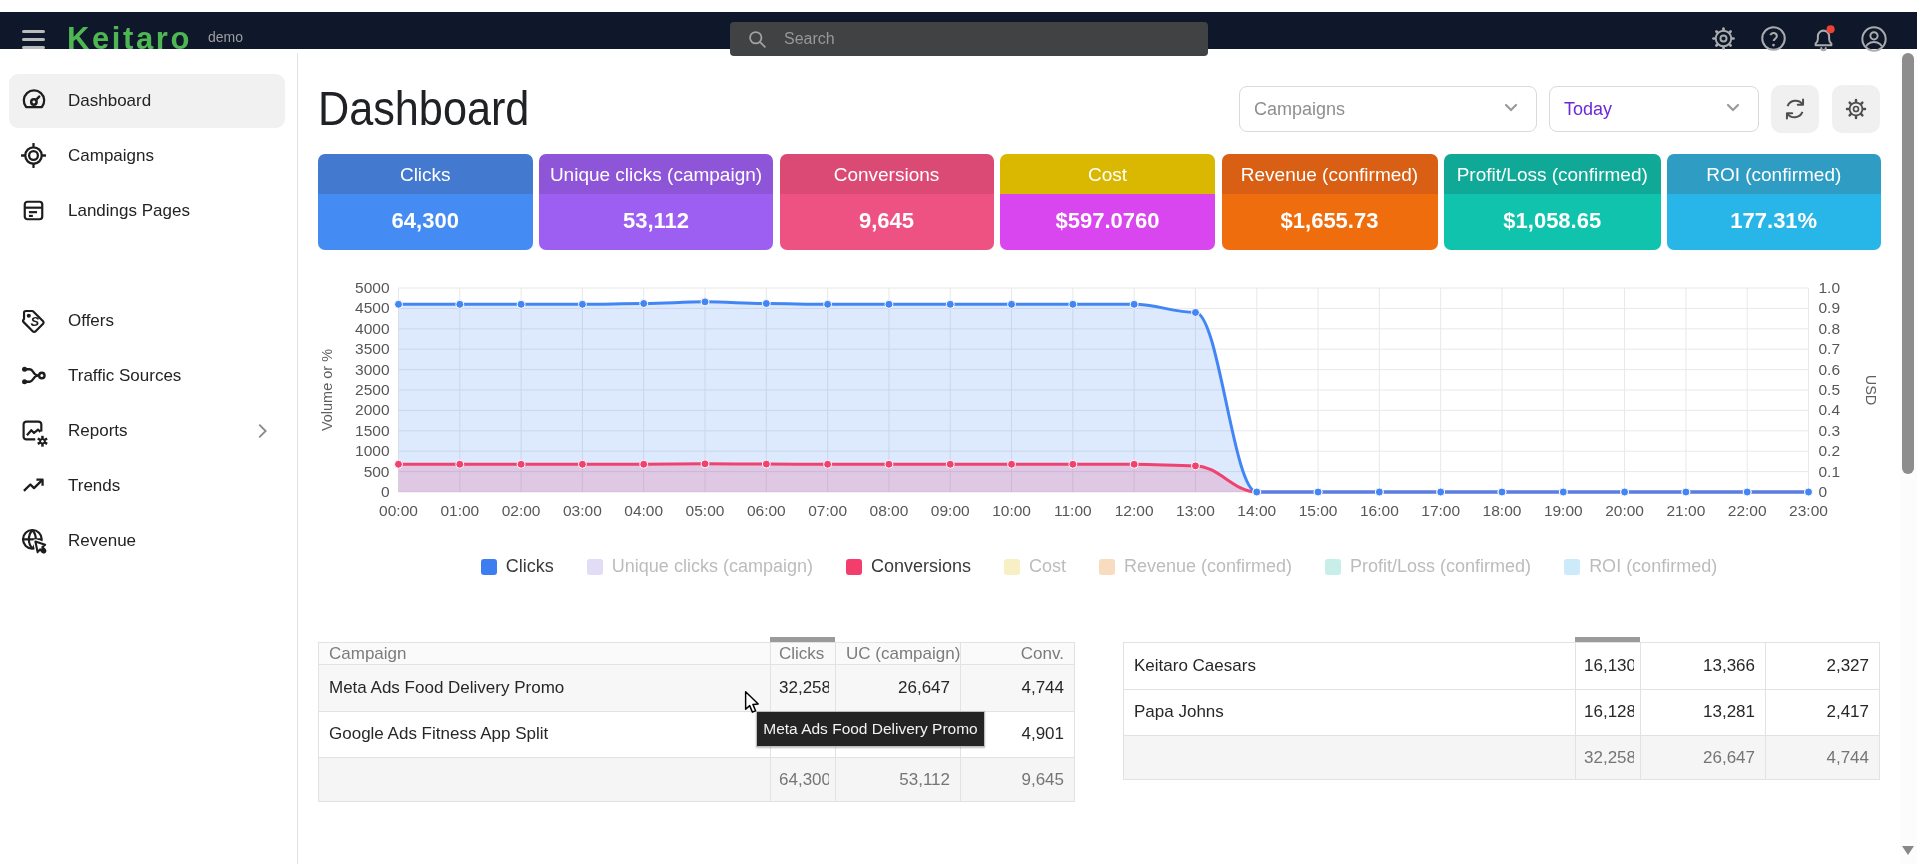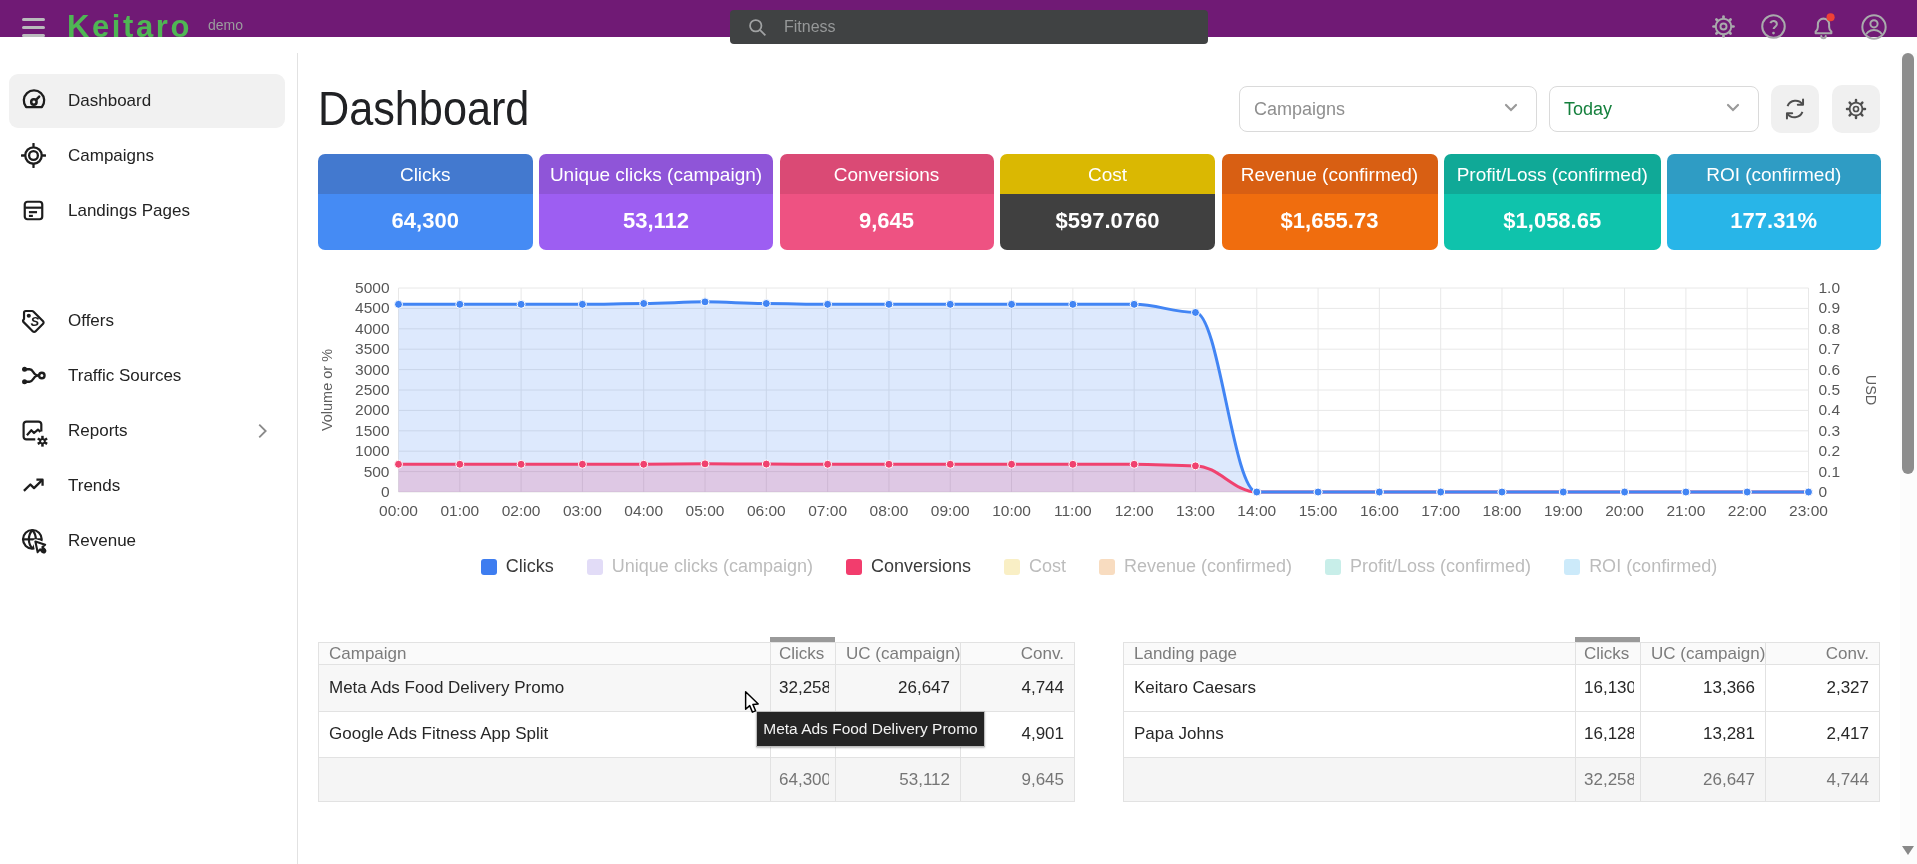--- a/index.html
+++ b/index.html
@@ -1,21 +1,21 @@
 <!DOCTYPE html>
 <html><head>
 <meta charset="utf-8">
 <style>
   * { margin:0; padding:0; box-sizing:border-box; }
   html,body { width:1917px; height:864px; overflow:hidden; background:#fff;
     font-family:"Liberation Sans", sans-serif; }
   body { position:relative; }
 
   
-  .topbar { position:absolute; left:0; top:0; width:1917px; height:37px; background:#701a75; }
+  .topbar { position:absolute; left:0; top:12px; width:1917px; height:37px; background:#0f172a; }
   .burger { position:absolute; left:21.5px; top:18px; width:23px; height:20px; }
   .burger span { position:absolute; left:0; width:23px; height:2.8px; background:#b9bbbc; border-radius:2px; }
   .logo { position:absolute; left:67px; top:9px; color:#4fb654; font-size:31px; font-weight:bold; letter-spacing:2.6px; }
   .demo { position:absolute; left:208px; top:17px; color:#9b9d9e; font-size:14px; }
   .search { position:absolute; left:730px; top:10px; width:478px; height:34px; background:#404243; border-radius:4px; color:#969899; font-size:16px; line-height:34px; }
   .search .stext { position:absolute; left:54px; top:0; }
   .topicons { position:absolute; right:29px; top:13px; display:flex; gap:23px; }
 
   
   .sidebar { position:absolute; left:0; top:53px; width:298px; height:811px; background:#fff; border-right:1px solid #e2e2e2; }
@@ -75,21 +75,21 @@
       <span style="top:8px"></span>
       <span style="top:16px"></span>
     </div>
   <div class="logo">Keitaro</div>
   <div class="demo">demo</div>
   <div class="search">
     <svg style="position:absolute;left:17px;top:7px" width="21" height="21" viewBox="0 0 24 24">
         <circle cx="10" cy="10" r="6.5" fill="none" stroke="#a0a2a3" stroke-width="2"></circle>
         <line x1="15" y1="15" x2="21" y2="21" stroke="#a0a2a3" stroke-width="2"></line>
       </svg>
-    <div class="stext">Fitness</div>
+    <div class="stext">Search</div>
   </div>
   <div class="topicons" id="topicons">
       <svg width="27" height="27" viewBox="0 0 24 24" fill="none" stroke="#a9abac">
         <circle cx="12" cy="12" r="6.9" stroke-width="1.7"></circle>
         <circle cx="12" cy="12" r="2.7" stroke-width="1.7"></circle>
         <g stroke-width="2.4" stroke-linecap="round">
           <line x1="12" y1="3.1" x2="12" y2="4.4"></line>
           <line x1="12" y1="20.9" x2="12" y2="19.6"></line>
           <line x1="3.1" y1="12" x2="4.4" y2="12"></line>
           <line x1="20.9" y1="12" x2="19.6" y2="12"></line>
@@ -211,21 +211,21 @@
   </div>
 
 <div class="h1">Dashboard</div>
 <div class="selectbox" style="left:1239px;width:298px;">
     <span class="txt" style="color:#8f8f8f">Campaigns</span>
   <svg class="arrow" viewBox="0 0 14 14">
       <path d="M2 4l5 5 5-5" fill="none" stroke="#9a9a9a" stroke-width="2.2" stroke-linecap="round"></path>
     </svg>
   </div>
 <div class="selectbox" style="left:1549px;width:210px;">
-    <span class="txt" style="color:#15803d">Today</span>
+    <span class="txt" style="color:#6d28d9">Today</span>
   <svg class="arrow" viewBox="0 0 14 14">
       <path d="M2 4l5 5 5-5" fill="none" stroke="#9a9a9a" stroke-width="2.2" stroke-linecap="round"></path>
     </svg>
   </div>
 <div class="sqbtn" style="left:1771px;">
   <svg style="position:absolute;left:10px;top:10px" width="28" height="28" viewBox="0 0 24 24" fill="none" stroke="#4e4e4e" stroke-width="1.7">
     <path d="M18.6 8.2 A7.4 7.4 0 0 0 5.6 9.5"></path>
     <path d="M5.4 15.8 A7.4 7.4 0 0 0 18.4 14.5"></path>
     <path d="M18.9 3.9 v4.5 h-4.5" stroke-linecap="round" stroke-linejoin="round"></path>
     <path d="M5.1 20.1 v-4.5 h4.5" stroke-linecap="round" stroke-linejoin="round"></path>
@@ -256,21 +256,21 @@
     <div class="card" style="width:234px">
       <div class="chead" style="background:#8f55d8">Unique clicks (campaign)</div>
       <div class="cval" style="background:#9d5ef2">53,112</div>
     </div>
     <div class="card" style="width:214px">
       <div class="chead" style="background:#da4a75">Conversions</div>
       <div class="cval" style="background:#ee5282">9,645</div>
     </div>
     <div class="card" style="width:215px">
       <div class="chead" style="background:#dab802">Cost</div>
-      <div class="cval" style="background:#404040">$597.0760</div>
+      <div class="cval" style="background:#d946ef">$597.0760</div>
     </div>
     <div class="card" style="width:216px">
       <div class="chead" style="background:#d85f13">Revenue (confirmed)</div>
       <div class="cval" style="background:#f06d0e">$1,655.73</div>
     </div>
     <div class="card" style="width:216.5px">
       <div class="chead" style="background:#10a997">Profit/Loss (confirmed)</div>
       <div class="cval" style="background:#0fc3ac">$1,058.65</div>
     </div>
     <div class="card" style="width:213.5px">
@@ -471,26 +471,20 @@
     <div class="sortbar" style="left:770px; width:65px;"></div>
     <table class="dtable" style="left:1123px; width:756px;">
   <colgroup>
         <col style="width:452px">
         <col style="width:65px">
         <col style="width:125px">
         <col style="width:114px">
       </colgroup>
   <tbody>
         <tr>
-          <th>Landing page</th>
-          <th class="clk">Clicks</th>
-          <th class="uc">UC (campaign)</th>
-          <th class="num">Conv.</th>
-        </tr>
-        <tr>
           <td>Keitaro Caesars</td>
           <td class="clk">
             <span class="cl">16,130</span>
           </td>
           <td class="num">13,366</td>
           <td class="num">2,327</td>
         </tr>
         <tr>
           <td>Papa Johns</td>
           <td class="clk">

